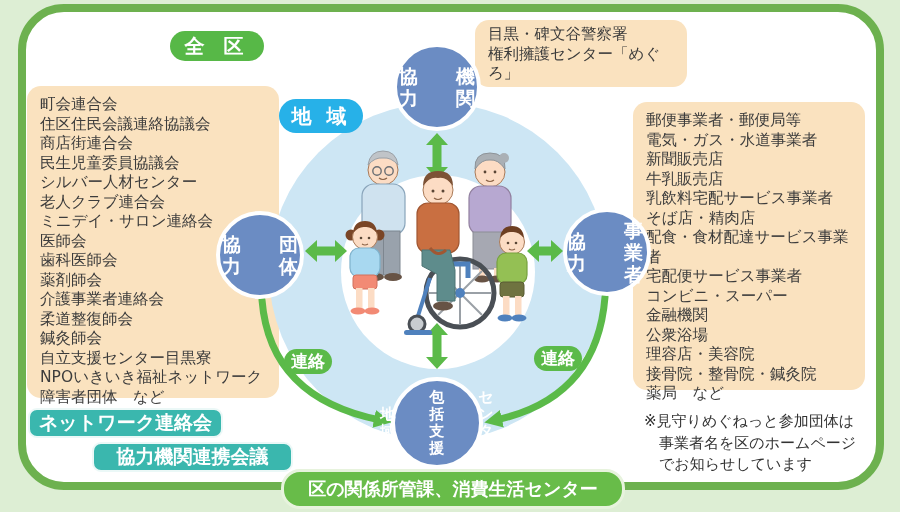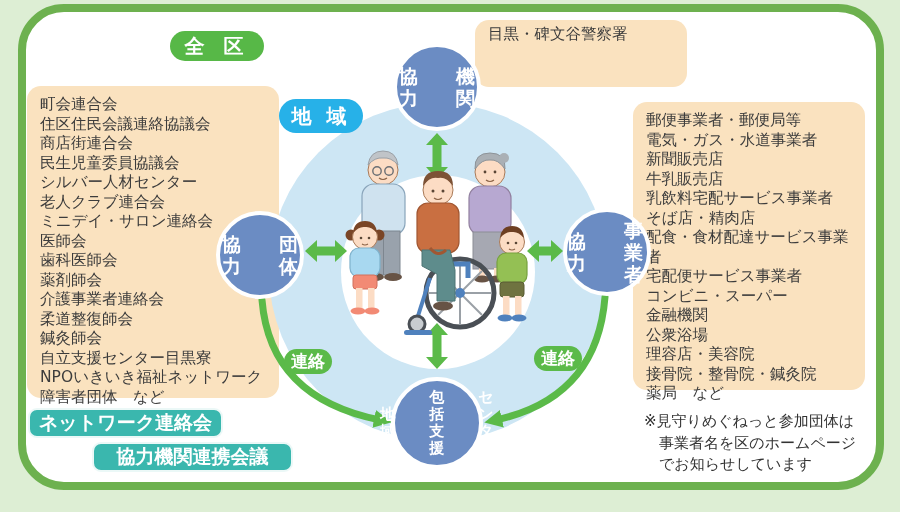--- a/index.html
+++ b/index.html
@@ -57,20 +57,21 @@
       <div class="ln">介護事業者連絡会</div>
       <div class="ln">柔道整復師会</div>
       <div class="ln">鍼灸師会</div>
       <div class="ln">自立支援センター目黒寮</div>
       <div class="ln">NPOいきいき福祉ネットワーク</div>
       <div class="ln">障害者団体　など</div>
     </div>
 
   <div class="box box-topright">
       <div class="ln">目黒・碑文谷警察署</div>
+      <div class="ln">権利擁護センター「めぐろ」</div>
     </div>
 
   <div class="box box-right">
       <div class="ln">郵便事業者・郵便局等</div>
       <div class="ln">電気・ガス・水道事業者</div>
       <div class="ln">新聞販売店</div>
       <div class="ln">牛乳販売店</div>
       <div class="ln">乳飲料宅配サービス事業者</div>
       <div class="ln">そば店・精肉店</div>
       <div class="ln">配食・食材配達サービス事業者</div>
@@ -209,20 +210,21 @@
       <span>センター</span>
     </div>
   </div>
 
   <div class="pill pill-zenku">全 区</div>
   <div class="pill pill-chiiki">地 域</div>
   <div class="pill pill-renraku left">連絡</div>
   <div class="pill pill-renraku right">連絡</div>
   <div class="pill pill-teal one">ネットワーク連絡会</div>
   <div class="pill pill-teal two">協力機関連携会議</div>
+  <div class="pill pill-bottom">区の関係所管課、消費生活センター</div>
 
   <div class="note">
     <div class="ln">※見守りめぐねっと参加団体は</div>
     <div class="ln indent">事業者名を区のホームページ</div>
     <div class="ln indent">でお知らせしています</div>
   </div>
 
 </div>
 
 </body></html>

